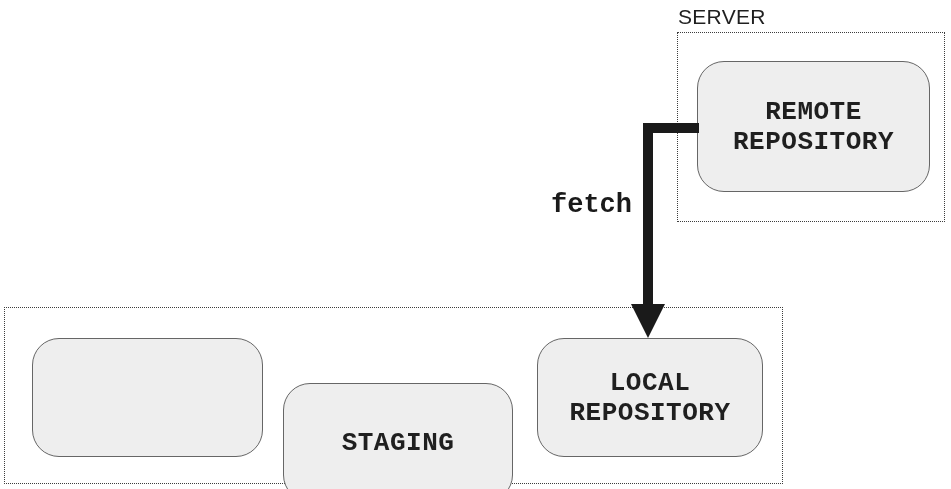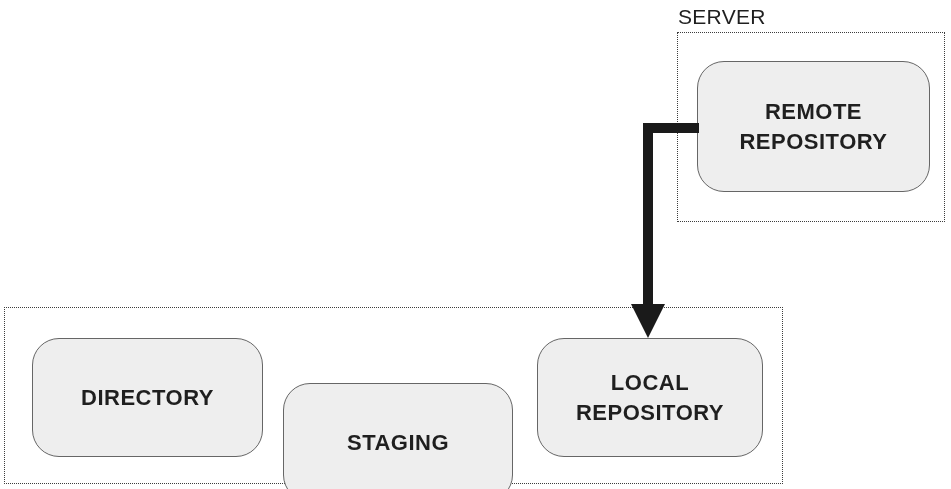--- a/index.html
+++ b/index.html
@@ -39,24 +39,25 @@
     background: var(--node-fill);
     border: 1px solid var(--node-border);
     border-radius: 27px;
     display: flex;
     align-items: center;
     justify-content: center;
     text-align: center;
   }
   .node-label {
     font-weight: bold;
-    font-size: 22px;
+    font-size: 26px;
     line-height: 30px;
     letter-spacing: 0.5px;
     color: var(--text);
+    font-family: Liberation Mono, monospace;
   }
   .node-label span { display: block; }
   .arrow-svg {
     position: absolute;
     left: 0; top: 0;
     width: 951px;
     height: 489px;
     pointer-events: none;
   }
   .arrow-line {
@@ -102,35 +103,35 @@
       <div class="node-label">
         <span>REMOTE</span>
         <span>REPOSITORY</span>
       </div>
     </div>
   </div>
 
   <div class="group dev-group">
     <div class="node working-node">
       <div class="node-label">
-        <span>DIRECTORY</span>
       </div>
     </div>
     <div class="node staging-node">
       <div class="node-label">
         <span>STAGING</span>
       </div>
     </div>
     <div class="node local-node">
       <div class="node-label">
         <span>LOCAL</span>
         <span>REPOSITORY</span>
       </div>
     </div>
   </div>
 
   <svg class="arrow-svg" viewBox="0 0 951 489" xmlns="http://www.w3.org/2000/svg">
     <path class="arrow-line" d="M 699 128 L 648 128 L 648 307"></path>
     <polygon class="arrow-head" points="631,304 665,304 648,338"></polygon>
   </svg>
 
+  <div class="edge-label">fetch</div>
 
 </div>
 
 </body></html>

